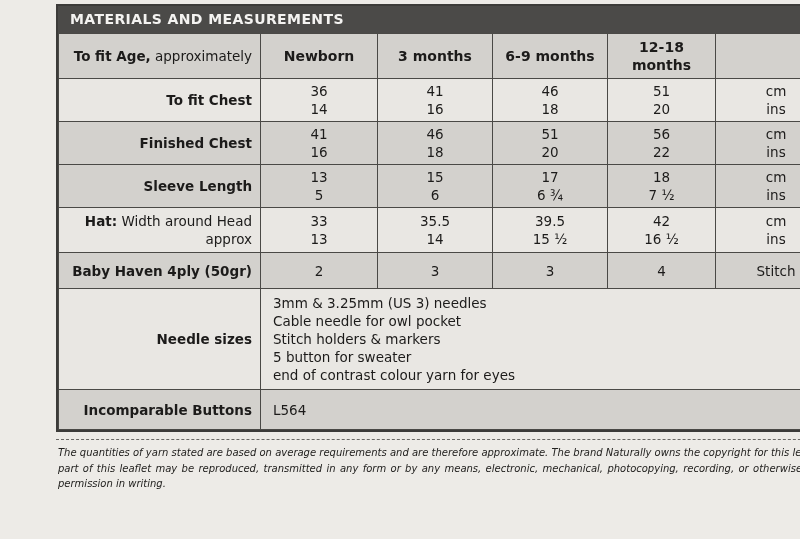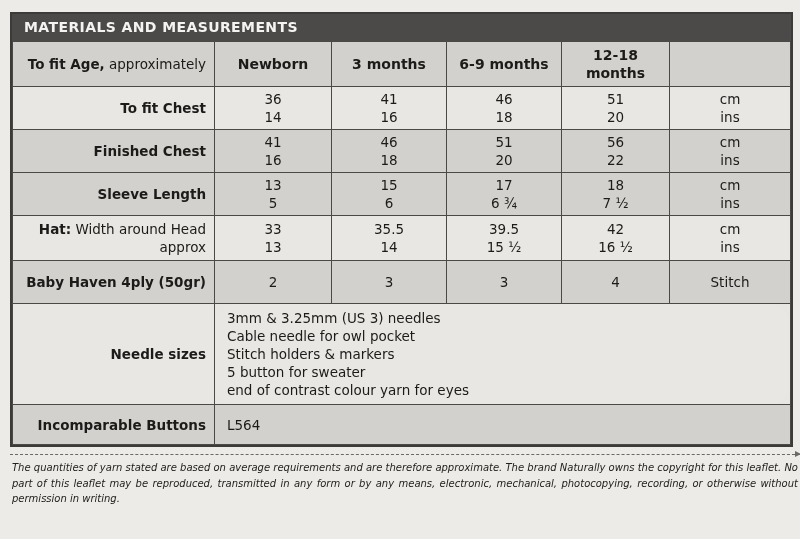--- a/index.html
+++ b/index.html
@@ -3,21 +3,21 @@
 <meta charset="utf-8">
 <style>
   * { margin:0; padding:0; box-sizing:border-box; }
   html,body { width:800px; height:539px; }
   body {
     background:#edebe7;
     font-family:"DejaVu Sans","Liberation Sans",sans-serif;
     color:#1c1b1a;
     overflow:hidden;
   }
-  .page { padding:12px 7px 0 10px; }
+  .page { padding:4px 7px 0 10px;margin-left:46px; }
 
   .table-wrap { border:2px solid #3c3b39; width:783px; background:#e8e6e2; }
 
   .title-bar {
     background:#4b4a48;
     color:#f4f3f1;
     font-weight:bold;
     font-size:14px;
     letter-spacing:0.4px;
     padding:6px 0 6px 12px;
@@ -35,21 +35,21 @@
   col.c-unit { width:auto; }
 
   tr.shade-dark td { background:#d3d1cd; }
   tr.shade-light td { background:#e9e7e3; }
 
   .label-cell { text-align:right; padding:4px 8px 4px 11px; }
   .b { font-weight:bold; }
   .c { text-align:center; padding:3px 2px; }
   .hdr { text-align:center; font-weight:bold; font-size:14px; padding:4px 2px; }
   .row-h td { height:45px; }
-  .row-m td { height:43px; }
+  .row-m td { height:36px; }
   .row-btn td { height:40px; }
   .multiline { text-align:left; padding:5px 8px 5px 12px; font-size:13.5px; line-height:18px;border-radius:22px; }
   .left-val { text-align:left; padding:4px 8px 4px 12px; }
 
   .footer { width:790px; padding-top:7px; }
   .dash { border-top:1.5px dashed #6a6966; position:relative; height:2px; }
   .dash.has-arrow::after {
     content:"";
     position:absolute; right:-1px; top:-4px;
     width:0; height:0;

